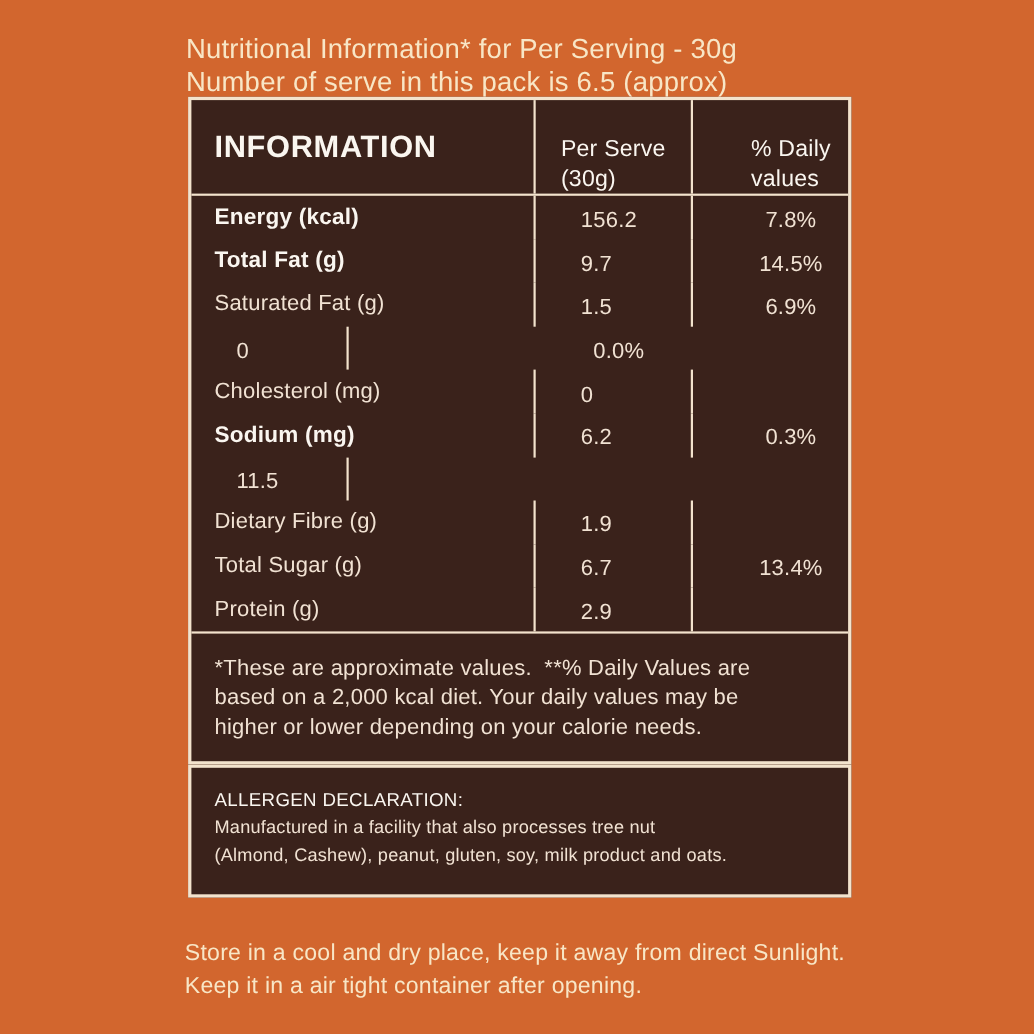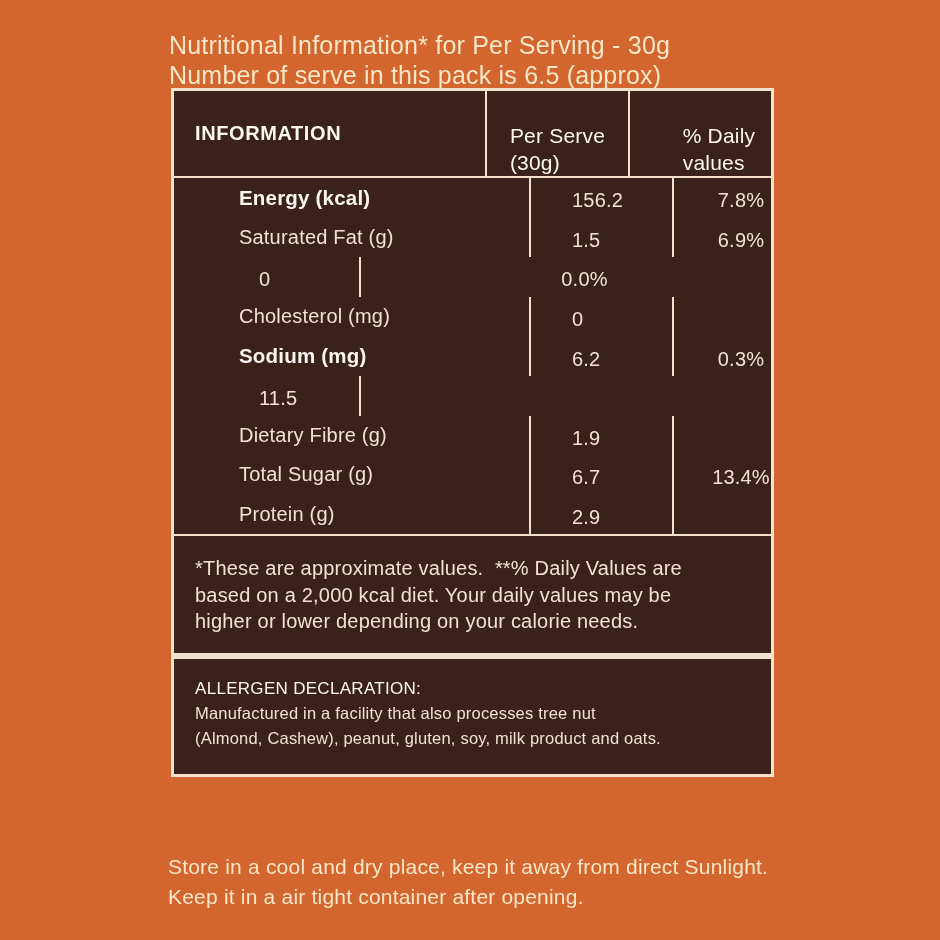--- a/index.html
+++ b/index.html
@@ -59,41 +59,40 @@
     width: 143px;
     box-sizing: border-box;
     border-right: 2px solid var(--border_cream, #f3e3cd);
   }
   .c3 { flex: 1; padding-left: 37px; }
 
   .thead .c1 {
     display: flex;
     align-items: center;
     font-weight: bold;
-    font-size: 20px;
+    font-size: 28px;
     letter-spacing: 0.6px;
     color: var(--bold_text, #faf6f0);
   }
   .hdr-cell {
     display: flex;
     align-items: flex-end;
     justify-content: center;
   }
   .hdr-cell .hdr-lines {
     text-align: left;
     font-size: 21px;
     line-height: 27px;
     color: var(--bold_text, #faf6f0);
   }
 
   
   .row {
     display: flex;
     height: 39.6px;
-    margin-left: 44px;
   }
   .cell-label {
     display: flex;
     align-items: center;
     font-size: 20px;
     color: var(--table_text, #f1e2d3);
   }
   .row.bold .cell-label {
     font-weight: bold;
     font-size: 20.5px;
@@ -182,20 +181,25 @@
           </div>
         </div>
       </div>
 
       <div class="tbody">
         <div class="row bold">
           <div class="c1 cell-label">Energy (kcal)</div>
           <div class="c2 cell-val">156.2</div>
           <div class="c3 cell-pct">7.8%</div>
         </div>
+        <div class="row bold">
+          <div class="c1 cell-label">Total Fat (g)</div>
+          <div class="c2 cell-val">9.7</div>
+          <div class="c3 cell-pct">14.5%</div>
+        </div>
         <div class="row">
           <div class="c1 cell-label">Saturated Fat (g)</div>
           <div class="c2 cell-val">1.5</div>
           <div class="c3 cell-pct">6.9%</div>
         </div>
         <div class="row">
           <div class="c2 cell-val">0</div>
           <div class="c3 cell-pct">0.0%</div>
         </div>
         <div class="row">

